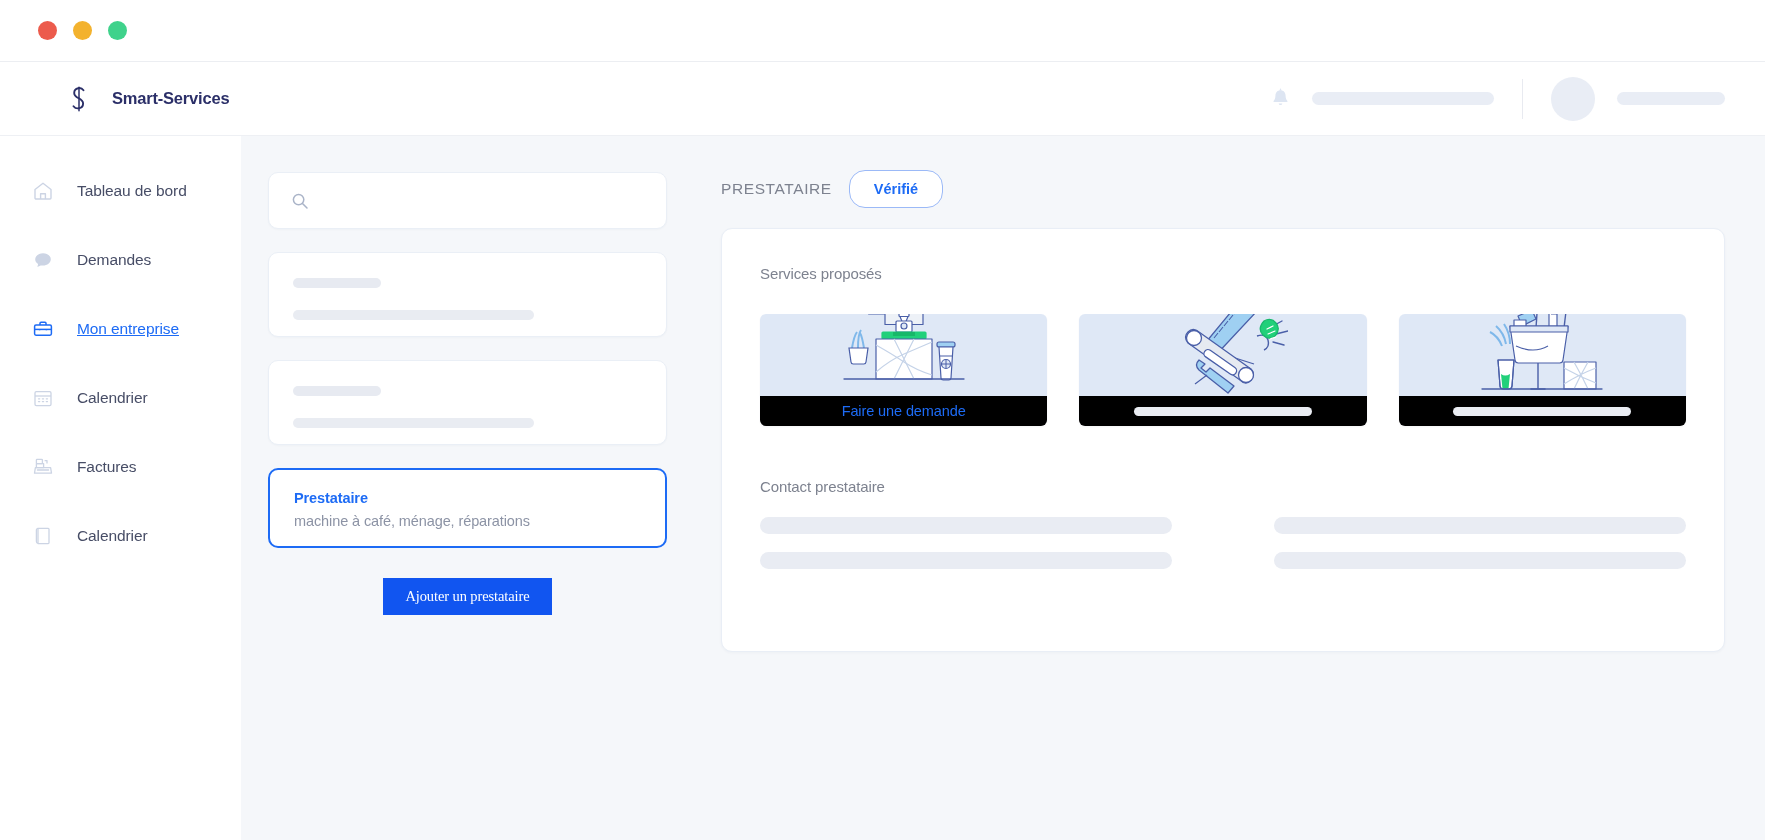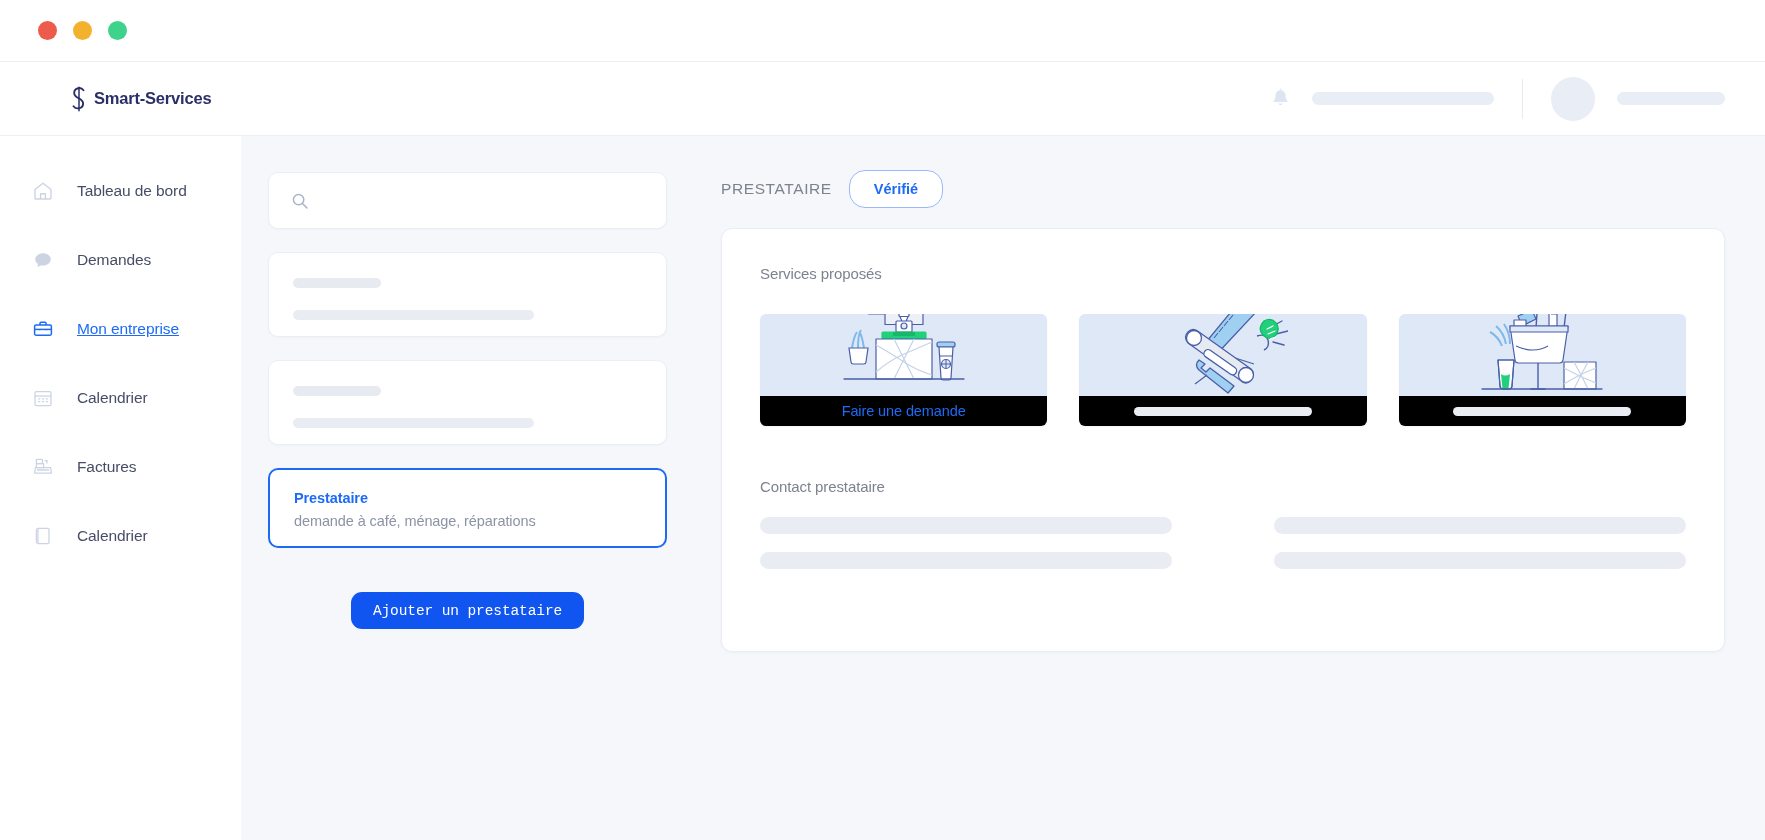--- a/index.html
+++ b/index.html
@@ -23,21 +23,21 @@
 
   
   .appheader {
     height: 74px; width: 100%;
     background: #ffffff;
     border-bottom: 1px solid #eef0f4;
     display: flex; align-items: center;
     position: relative;
   }
   .brand {
-    display: flex; align-items: center; gap: 4px;
+    display: flex; align-items: center; gap: 22px;
     margin-left: 68px;
   }
   .brand-mark { width: 22px; height: 26px; display: block; }
   .brand-name {
     font-size: 16.5px; font-weight: bold; letter-spacing: -0.2px;
     color: #2b2f68;
   }
   .header-right {
     margin-left: auto; display: flex; align-items: center;
     padding-right: 40px; gap: 0;
@@ -110,25 +110,25 @@
   .lc-title {
     font-size: 14.5px; font-weight: bold; color: #1d6bf5;
     letter-spacing: -0.1px;
   }
   .lc-sub {
     font-size: 14.5px; color: #8c93a5; margin-top: 7px;
     letter-spacing: -0.1px;
   }
 
   .addbtn {
-    display: block; margin: 44px auto 0 auto;
+    display: block; margin: 30px auto 0 auto;
     background: #1155f0; color: #ffffff;
-    border: 0; border-radius: 11px;
+    border: 0; border-radius: 0;
     height: 37px; padding: 0 22px;
-    font-size: 14.5px; font-family: Liberation Mono, monospace;
+    font-size: 14.5px; font-family: Liberation Serif, serif;
     cursor: pointer; letter-spacing: -0.1px;
   }
 
   
   .detailcol { flex: 1; padding: 0 40px 0 25px; }
   .detail-head { display: flex; align-items: center; gap: 17px; height: 34px; }
   .detail-kicker {
     font-size: 15.5px; color: #7d828f; letter-spacing: 0.6px;
   }
   .badge {
@@ -301,21 +301,21 @@
         <div class="lc-skel-2"></div>
       </div>
 
       <div class="listcard">
         <div class="lc-skel-1"></div>
         <div class="lc-skel-2"></div>
       </div>
 
       <div class="listcard selected">
         <div class="lc-title">Prestataire</div>
-        <div class="lc-sub">demande à café, ménage, réparations</div>
+        <div class="lc-sub">machine à café, ménage, réparations</div>
       </div>
 
       <button class="addbtn">Ajouter un prestataire</button>
     </div>
 
     <div class="detailcol">
 
       <div class="detail-head">
         <span class="detail-kicker">PRESTATAIRE</span>
         <span class="badge">

